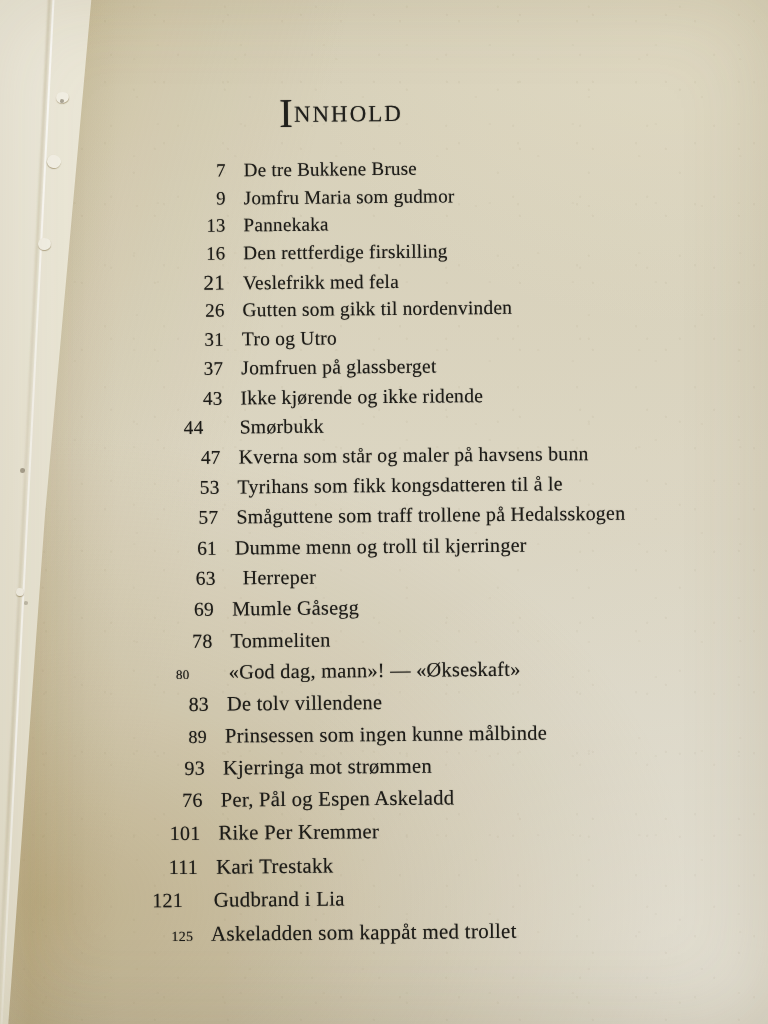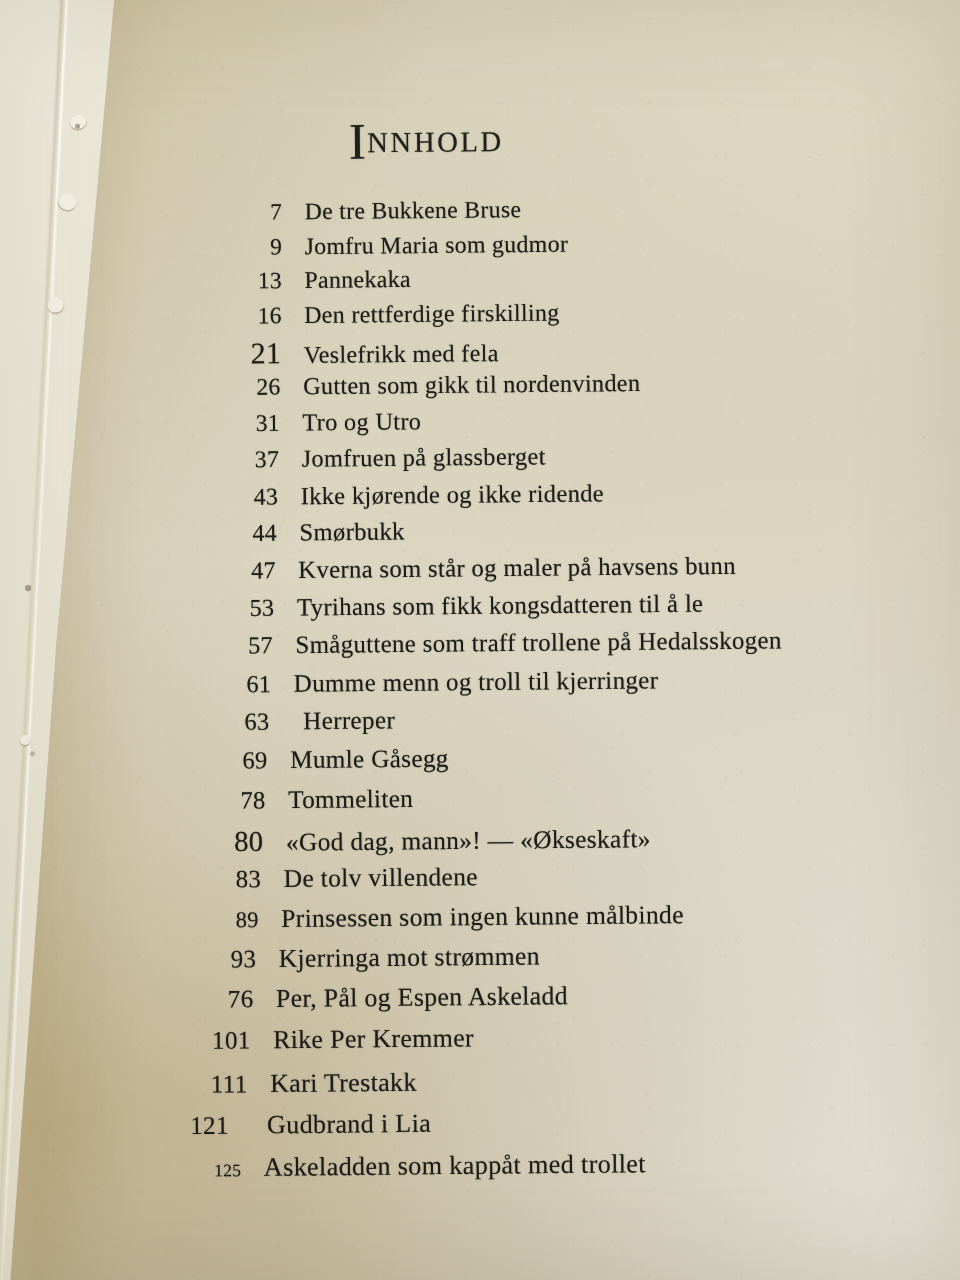--- a/index.html
+++ b/index.html
@@ -224,41 +224,41 @@
         </div>
         <div class="toc-row" style="margin-left: -0.6976px; height: 27.996px; padding-left: 172px;">
           <span class="toc-page" style="font-size: 18.744px;">13</span>
           <span class="toc-title" style="font-size: 19.16px;">Pannekaka</span>
         </div>
         <div class="toc-row" style="margin-left: -1.2096px; height: 28.244px; padding-left: 172px;">
           <span class="toc-page" style="font-size: 18.816px;">16</span>
           <span class="toc-title" style="font-size: 19.24px;">Den rettferdige firskilling</span>
         </div>
         <div class="toc-row" style="margin-left: -1.8304px; height: 28.492px; padding-left: 172px;">
-          <span class="toc-page" style="font-size: 24px;">21</span>
+          <span class="toc-page" style="font-size: 21px;">21</span>
           <span class="toc-title" style="font-size: 19.32px;">Veslefrikk med fela</span>
         </div>
         <div class="toc-row" style="margin-left: -2.56px; height: 28.74px; padding-left: 172px;">
           <span class="toc-page" style="font-size: 18.96px;">26</span>
           <span class="toc-title" style="font-size: 19.4px;">Gutten som gikk til nordenvinden</span>
         </div>
         <div class="toc-row" style="margin-left: -3.3984px; height: 28.988px; padding-left: 172px;">
           <span class="toc-page" style="font-size: 19.032px;">31</span>
           <span class="toc-title" style="font-size: 19.48px;">Tro og Utro</span>
         </div>
         <div class="toc-row" style="margin-left: -4.3456px; height: 29.236px; padding-left: 172px;">
           <span class="toc-page" style="font-size: 19.104px;">37</span>
           <span class="toc-title" style="font-size: 19.56px;">Jomfruen på glassberget</span>
         </div>
         <div class="toc-row" style="margin-left: -5.4016px; height: 29.484px; padding-left: 172px;">
           <span class="toc-page" style="font-size: 19.176px;">43</span>
           <span class="toc-title" style="font-size: 19.64px;">Ikke kjørende og ikke ridende</span>
         </div>
         <div class="toc-row" style="margin-left: -6.5664px; height: 29.732px; padding-left: 172px;">
-          <span class="toc-page" style="font-size: 19.248px;">44</span>
+          <span class="toc-page" style="font-size: 19.248px; text-align: center;">44</span>
           <span class="toc-title" style="font-size: 19.72px;">Smørbukk</span>
         </div>
         <div class="toc-row" style="margin-left: -7.84px; height: 29.98px; padding-left: 172px;">
           <span class="toc-page" style="font-size: 19.32px;">47</span>
           <span class="toc-title" style="font-size: 19.8px;">Kverna som står og maler på havsens bunn</span>
         </div>
         <div class="toc-row" style="margin-left: -9.2224px; height: 30.228px; padding-left: 172px;">
           <span class="toc-page" style="font-size: 19.392px;">53</span>
           <span class="toc-title" style="font-size: 19.88px;">Tyrihans som fikk kongsdatteren til å le</span>
         </div>
@@ -276,21 +276,21 @@
         </div>
         <div class="toc-row" style="margin-left: -15.84px; height: 31.22px; padding-left: 172px;">
           <span class="toc-page" style="font-size: 19.68px;">69</span>
           <span class="toc-title" style="font-size: 20.2px;">Mumle Gåsegg</span>
         </div>
         <div class="toc-row" style="margin-left: -17.7664px; height: 31.468px; padding-left: 172px;">
           <span class="toc-page" style="font-size: 19.752px;">78</span>
           <span class="toc-title" style="font-size: 20.28px;">Tommeliten</span>
         </div>
         <div class="toc-row" style="margin-left: -19.8016px; height: 31.716px; padding-left: 172px;">
-          <span class="toc-page" style="font-size: 23px;">80</span>
+          <span class="toc-page" style="font-size: 13px; text-align: center;">80</span>
           <span class="toc-title" style="font-size: 20.36px;">«God dag, mann»! — «Økseskaft»</span>
         </div>
         <div class="toc-row" style="margin-left: -21.9456px; height: 31.964px; padding-left: 172px;">
           <span class="toc-page" style="font-size: 19.896px;">83</span>
           <span class="toc-title" style="font-size: 20.44px;">De tolv villendene</span>
         </div>
         <div class="toc-row" style="margin-left: -24.1984px; height: 32.212px; padding-left: 172px;">
           <span class="toc-page" style="font-size: 18px;">89</span>
           <span class="toc-title" style="font-size: 20.52px;">Prinsessen som ingen kunne målbinde</span>
         </div>

